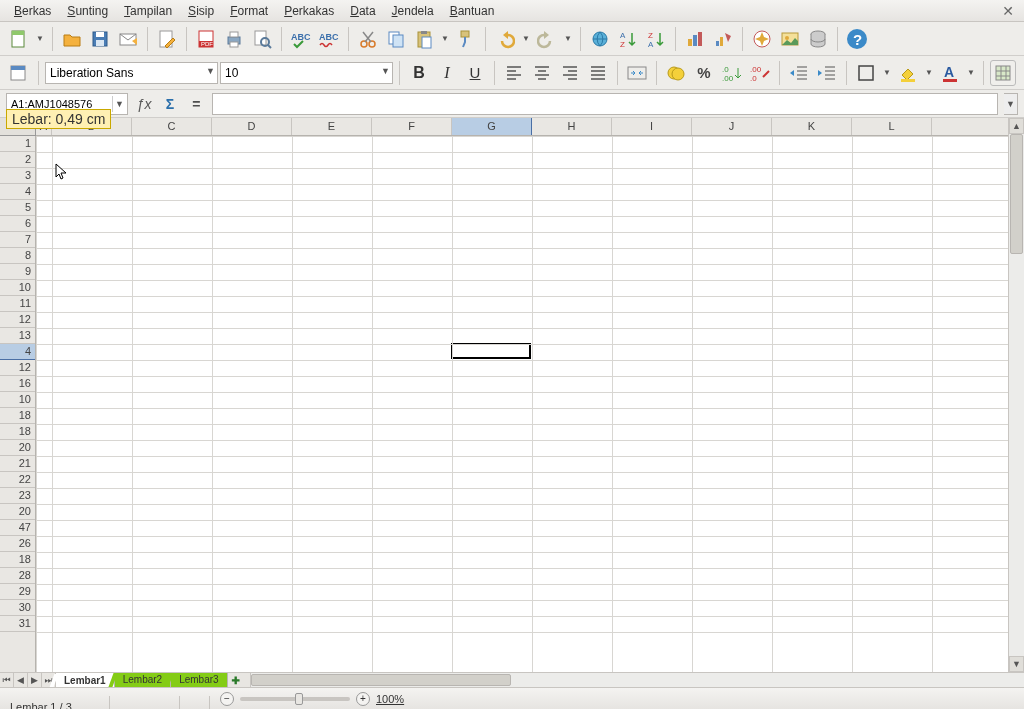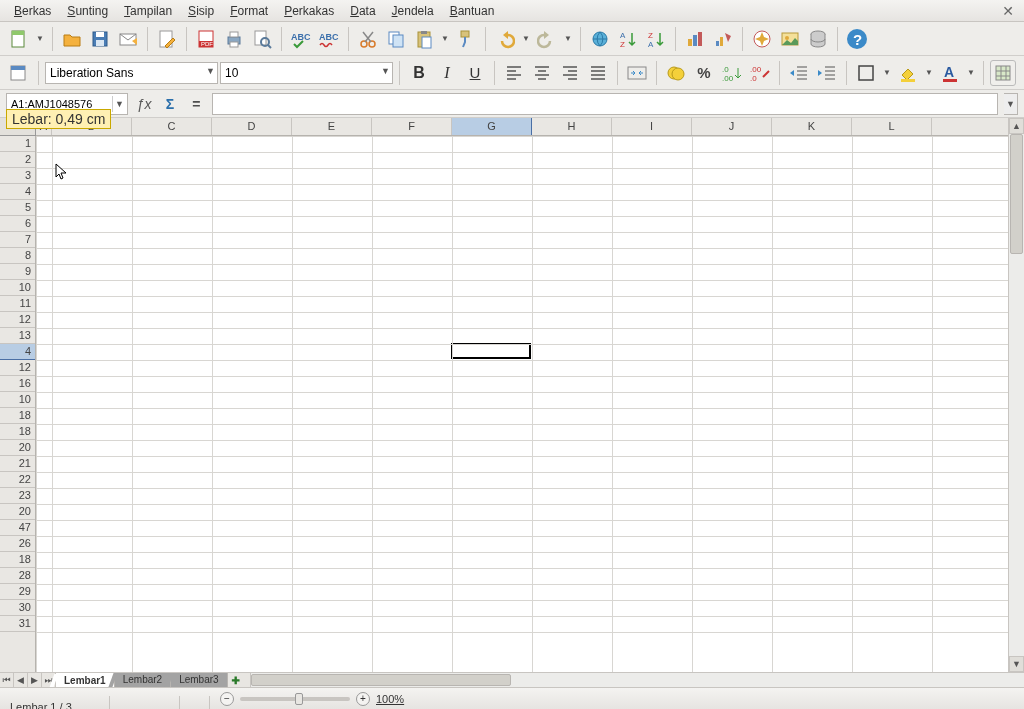--- a/index.html
+++ b/index.html
@@ -38,21 +38,21 @@
 .sel-cell { position:absolute; border:2px solid #000; background:transparent; }
 .row-head-sel { background:#b8cde4 !important; border-bottom:1px solid #4a6fa5 !important; }
 .col-head-sel { background:#b8cde4 !important; border-right:1px solid #4a6fa5 !important; }
 .resize-line { position:absolute; top:0; bottom:0; width:1px; background:#000; left:16px; }
 .vscroll { position:absolute; top:0; right:0; width:16px; bottom:0; background:#ececea; border-left:1px solid #c8c5c1; }
 .vscroll .arrow { height:16px; background:#e0ded9; border:1px solid #c8c5c1; display:flex; align-items:center; justify-content:center; font-size:9px; color:#555;}
 .vscroll .thumb { position:absolute; top:16px; left:1px; right:1px; height:120px; background:#d2d0ca; border:1px solid #b8b5b1; border-radius:2px;}
 .tabbar { height:15px; background:#e8e6e2; display:flex; align-items:stretch; border-top:1px solid #c8c5c1; font-size:10px; }
 .tabbar .nav { display:flex; }
 .tabbar .nav .nb { width:14px; border-right:1px solid #c8c5c1; display:flex; align-items:center; justify-content:center; color:#555; font-size:9px;}
-.tabbar .tab { padding:0 8px; border-right:1px solid #b8b5b1; background:#a3a3a3; line-height:14px; position:relative; }
+.tabbar .tab { padding:0 8px; border-right:1px solid #b8b5b1; background:#84cc16; line-height:14px; position:relative; }
 .tabbar .tab.active { background:#fff; font-weight:bold; border-top:1px solid #fff; }
 .tabbar .tab::before { content:""; position:absolute; left:-4px; top:0; bottom:0; width:4px; background:inherit; transform:skewX(-20deg); }
 .tabbar .addtab { width:16px; display:flex; align-items:center; justify-content:center; color:#2a7a2a; font-weight:bold;}
 .tabbar .hscroll { flex:1; margin-left:6px; background:#ececea; border-left:1px solid #c8c5c1; position:relative;}
 .tabbar .hscroll .thumb { position:absolute; left:0; top:1px; bottom:1px; width:260px; background:#d2d0ca; border:1px solid #b8b5b1; border-radius:2px;}
 .statusbar { height:22px; background:linear-gradient(#f4f3f1,#e6e4e1); border-top:1px solid #c8c5c1; display:flex; align-items:center; font-size:11px; color:#333; }
 .statusbar .cell { padding:0 10px; border-right:1px solid #c8c5c1; height:100%; display:flex; align-items:center;margin-top:16px; }
 .statusbar .spacer { flex:1; }
 .statusbar .zoom { display:flex; align-items:center; gap:6px; padding:0 10px;}
 .statusbar .slider { width:110px; height:4px; background:#c8c5c1; position:relative; border-radius:2px;}

